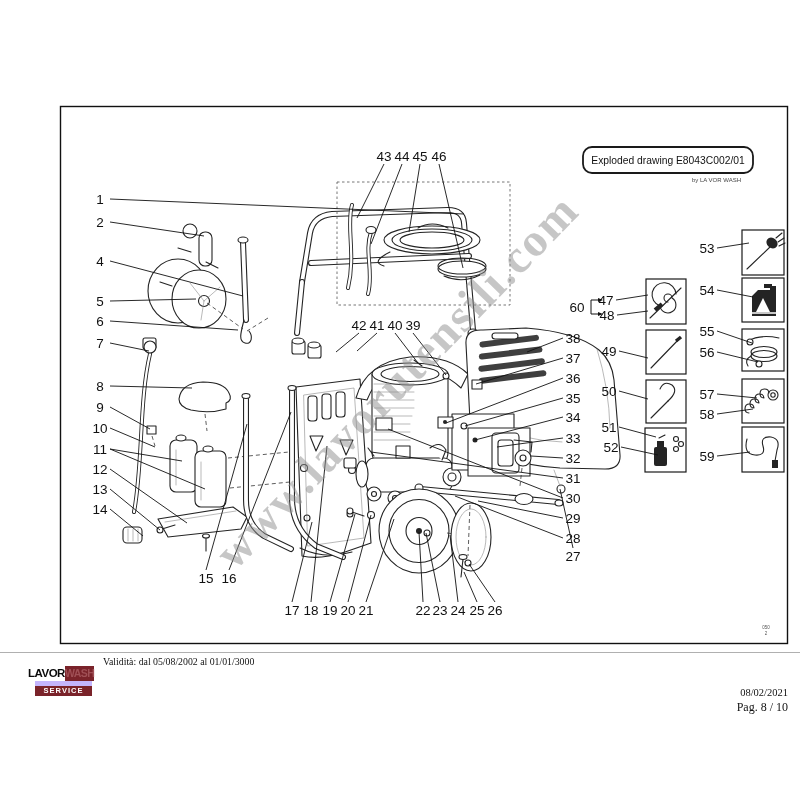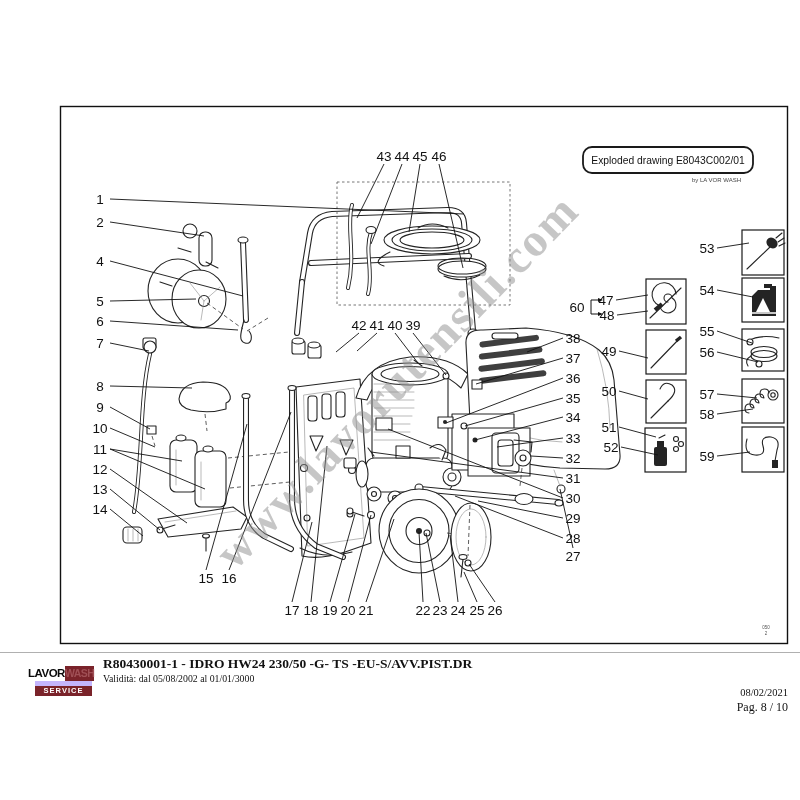--- a/index.html
+++ b/index.html
@@ -452,20 +452,19 @@
 
 <div id="logo">
   <div id="logo-row1">
     <span id="logo-lavor">LAVOR</span>
     <span id="logo-wash">WASH</span>
   </div>
   <div id="logo-service">SERVICE</div>
 </div>
 
 <div id="footer-text">
-  <div id="footer-line2">R80430001-1 - IDRO HW24 230/50 -G- TS -EU-S/AVV.PIST.DR</div>
   <div id="footer-line3">Validità: dal 05/08/2002 al 01/01/3000</div>
 </div>
 
 <div id="footer-right">
   <div id="footer-date">08/02/2021</div>
   <div id="footer-page">Pag. 8 / 10</div>
 </div>
 
 </body></html>

